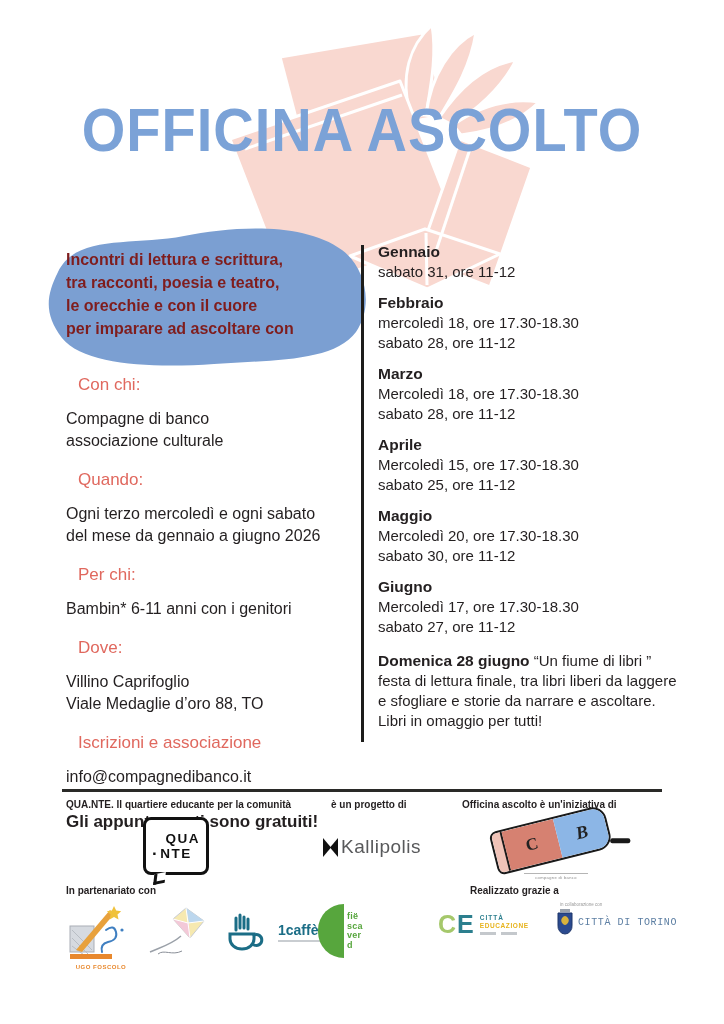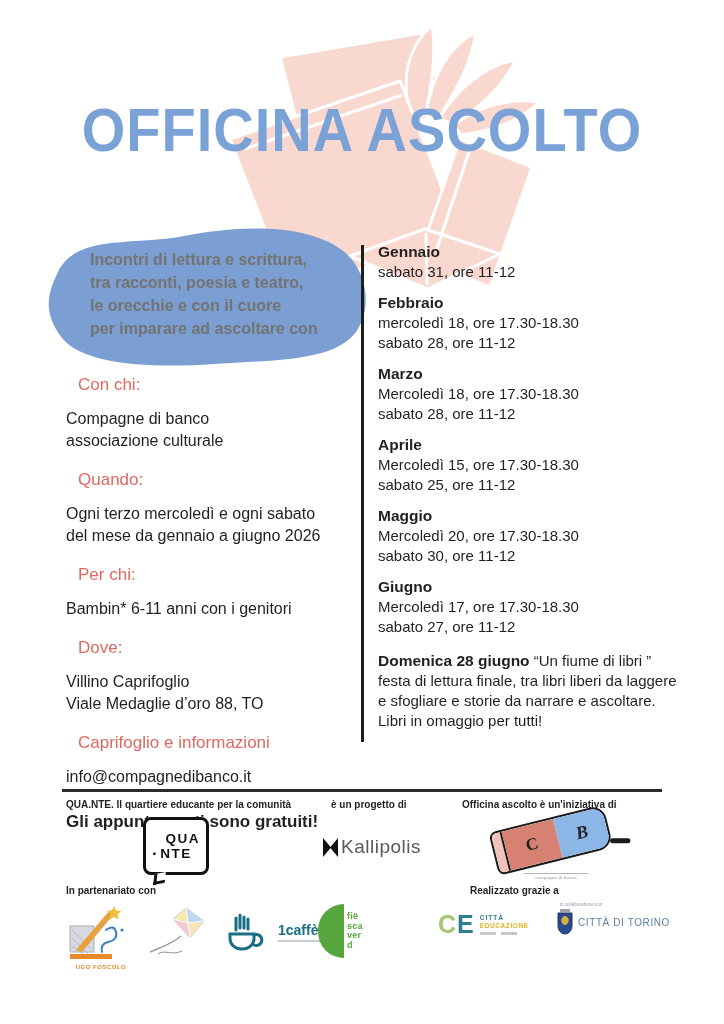--- a/index.html
+++ b/index.html
@@ -19,21 +19,21 @@
     text-align:center; font-size:56px; font-weight:800; letter-spacing:1px;
     color:#7ba2d7; transform:scaleY(1.1); transform-origin:top center;
     white-space:nowrap;
   }
 
   
   .blob-wrap { position:absolute; left:36px; top:220px; width:334px; height:150px; }
   .blob-wrap svg { position:absolute; left:0; top:0; width:100%; height:100%; }
   .blob-text {
     position:absolute; left:30px; top:28px; width:300px;
-    font-size:16px; font-weight:700; line-height:23px; color:#737373;margin-left:24px;
+    font-size:16px; font-weight:700; line-height:23px; color:#7f1d1d;
   }
 
   
   .left-col { position:absolute; left:66px; top:362px; width:305px; }
   .info-section { margin:0 0 17px 0; }
   .info-heading { margin:12px; font-size:17px; font-weight:400; color:#e0685e; line-height:22px; }
   .info-line { font-size:16px; line-height:22px; color:#231f20; }
   .free-note { margin:24px 0 0 0; font-size:17px; font-weight:700; color:#231f20; }
 
   
@@ -108,21 +108,21 @@
   .ce-c { font-size:25px; font-weight:700; color:#a5c86b; line-height:25px; }
   .ce-e { font-size:25px; font-weight:700; color:#2c7f8e; line-height:25px; margin-left:1px; }
   .ce-text { margin-left:6px; display:flex; flex-direction:column; gap:1px; }
   .ce-l1 { font-size:6.5px; font-weight:700; color:#2c7f8e; letter-spacing:1px; }
   .ce-l2 { font-size:6.5px; font-weight:700; color:#e7b31c; letter-spacing:0.6px; }
   .ce-sub { display:flex; gap:5px; margin-top:2px; }
   .ce-sub span { display:block; width:16px; height:3px; background:#c4c8cc; }
   .torino-logo { left:556px; top:902px; width:130px; }
   .torino-pre { font-size:4.5px; color:#9a9a9a; margin-left:4px; }
   .torino-row { display:flex; align-items:center; margin-top:2px; }
-  .torino-name { font-family:Liberation Sans, sans-serif; font-size:10px; color:#5d7fa3;
+  .torino-name { font-family:Liberation Mono, monospace; font-size:10px; color:#5d7fa3;
     letter-spacing:0.6px; margin-left:4px; white-space:nowrap; }
 </style>
 </head>
 <body>
 
 <div class="page">
 
   <svg class="books-illu" viewBox="0 0 420 290">
     <g fill="#f9d8d0" stroke="#ffffff" stroke-width="3" stroke-linejoin="round">
       <path d="M120,38 L262,14 L288,96 L142,122 Z"></path>
@@ -167,21 +167,21 @@
     <div class="info-section">
       <h2 class="info-heading">Per chi:</h2>
       <div class="info-line">Bambin* 6-11 anni con i genitori</div>
     </div>
     <div class="info-section">
       <h2 class="info-heading">Dove:</h2>
       <div class="info-line">Villino Caprifoglio</div>
       <div class="info-line">Viale Medaglie d’oro 88, TO</div>
     </div>
     <div class="info-section">
-      <h2 class="info-heading">Caprifoglio e informazioni</h2>
+      <h2 class="info-heading">Iscrizioni e associazione</h2>
       <div class="info-line">info@compagnedibanco.it</div>
     </div>
     <p class="free-note">Gli appuntamenti sono gratuiti!</p>
   </div>
 
   <div class="divider"></div>
 
   <div class="right-col">
     <div class="month-block">
       <div class="month-name">Gennaio</div>

